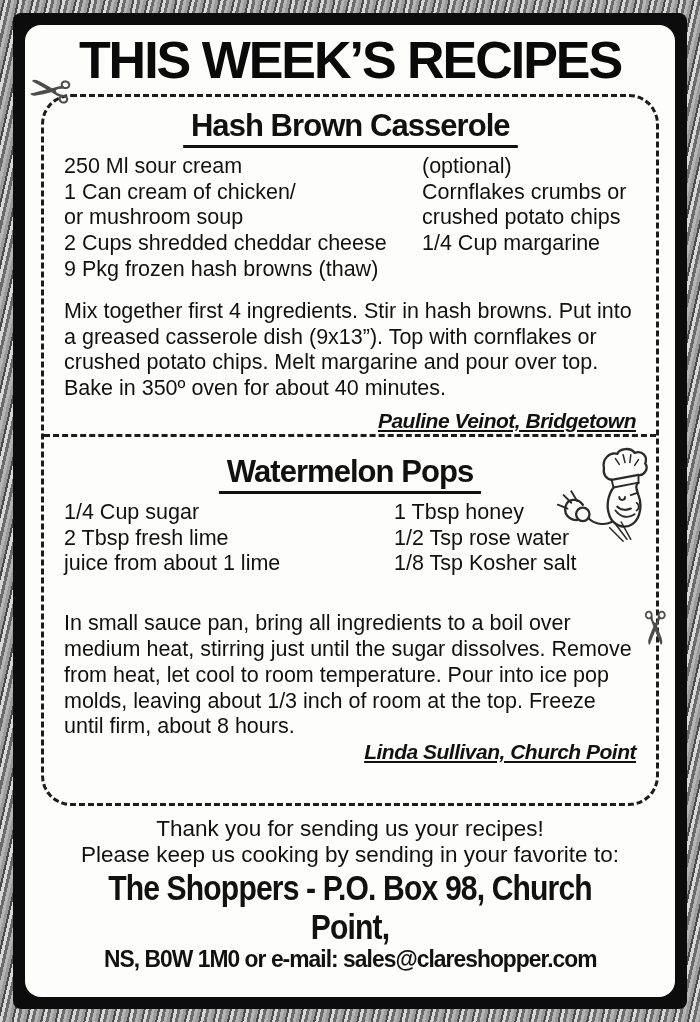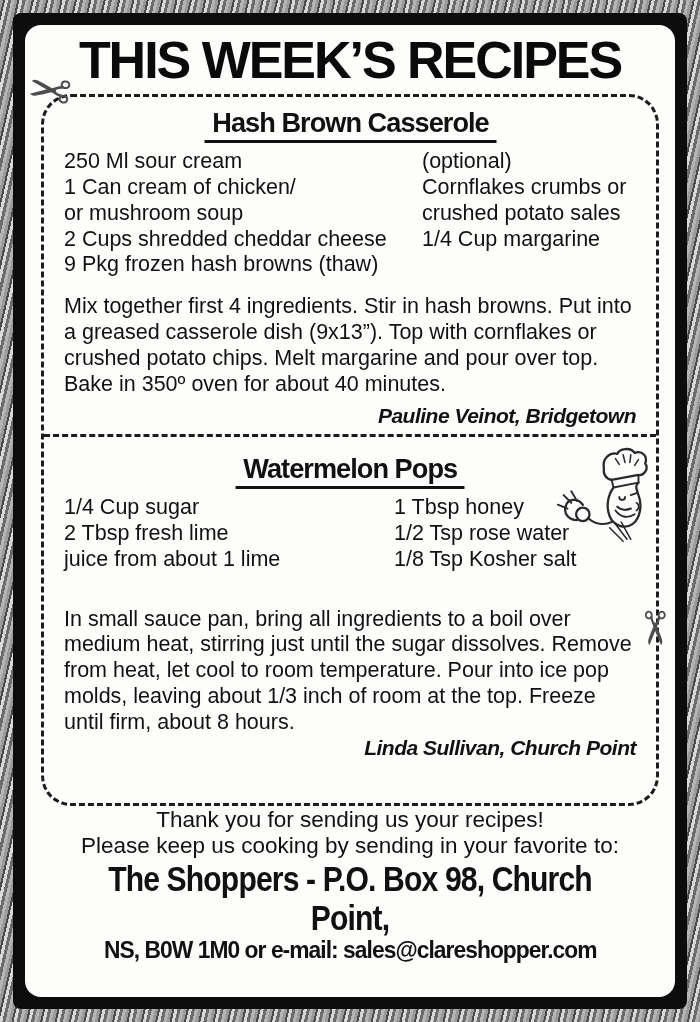--- a/index.html
+++ b/index.html
@@ -32,43 +32,44 @@
   .scissors{
     position:absolute;color:#4d4d4d;font-family:"DejaVu Sans",sans-serif;
     line-height:1;z-index:5;user-select:none;
   }
   .scissors-top{top:-32px;left:-16px;font-size:52px;transform:scaleX(-1) rotate(-8deg);}
   .scissors-side{top:508px;right:-20px;font-size:46px;transform:rotate(-90deg) scaleX(-1);}
   .recipe{padding:6px 20px 0;box-sizing:border-box;position:relative;}
   .recipe-1{height:337px;}
   .recipe-divider{border:none;border-top:3px dashed #1c1c1c;margin:0;}
   .recipe-title{
-    text-align:center;margin:4px 0 6px;font-size:28px;line-height:1.15;
+    text-align:center;margin:4px 0 6px;font-size:32px;line-height:1.15;
     font-weight:bold;letter-spacing:-1px;
   }
   .recipe-title .underline{
     display:inline-block;border-bottom:3px solid #111;padding:0 8px 1px;
     transform:scaleX(0.97);transform-origin:center;
   }
   .ingredients{display:flex;align-items:flex-start;}
   .ing-col{list-style:none;margin:0;padding:0;font-size:21.5px;line-height:1.2;}
   .ing-left-1{width:358px;}
   .ing-left-2{width:330px;}
   .ing-col li{white-space:nowrap;}
   .instructions{
     margin:16px 0 0;font-size:21.5px;line-height:1.2;white-space:pre-line;
   }
   .attribution{
     text-align:right;margin-top:7px;font-size:21px;font-weight:bold;font-style:italic;
     letter-spacing:-0.5px;
+    text-decoration:underline;
   }
   .mt2 .recipe-title{margin-top:10px;}
   .chef{position:absolute;top:10px;right:6px;width:96px;height:102px;}
   
-  .footer{text-align:center;margin-top:1px;}
+  .footer{text-align:center;margin-top:10px;}
   .footer p{margin:0;}
   .f-thanks{font-size:22.5px;line-height:1.15;}
   .f-keep{font-size:22.5px;line-height:1.15;}
   .cond{display:inline-block;transform-origin:center;}
   .f-addr1{font-size:35px;font-weight:bold;line-height:1.12;letter-spacing:-1px;}
   .f-addr1 .cond{transform:scaleX(0.86);}
   .f-addr2{font-size:24px;font-weight:bold;line-height:1.12;letter-spacing:-1px;}
   .f-addr2 .cond{transform:scaleX(0.95);}
   .f-free{font-size:26px;font-weight:bold;line-height:1.12;letter-spacing:-1px;}
   .f-free .cond{transform:scaleX(0.84);}
@@ -92,21 +93,21 @@
             <ul class="ing-col ing-left-1">
               <li>250 Ml sour cream</li>
               <li>1 Can cream of chicken/</li>
               <li>or mushroom soup</li>
               <li>2 Cups shredded cheddar cheese</li>
               <li>9 Pkg frozen hash browns (thaw)</li>
             </ul>
             <ul class="ing-col">
               <li>(optional)</li>
               <li>Cornflakes crumbs or</li>
-              <li>crushed potato sales</li>
+              <li>crushed potato chips</li>
               <li>1/4 Cup margarine</li>
             </ul>
           </div>
           <p class="instructions">Mix together first 4 ingredients. Stir in hash browns. Put into
 a greased casserole dish (9x13”). Top with cornflakes or
 crushed potato chips. Melt margarine and pour over top.
 Bake in 350º oven for about 40 minutes.</p>
           <p class="attribution">Pauline Veinot, Bridgetown</p>
         </section>
 

